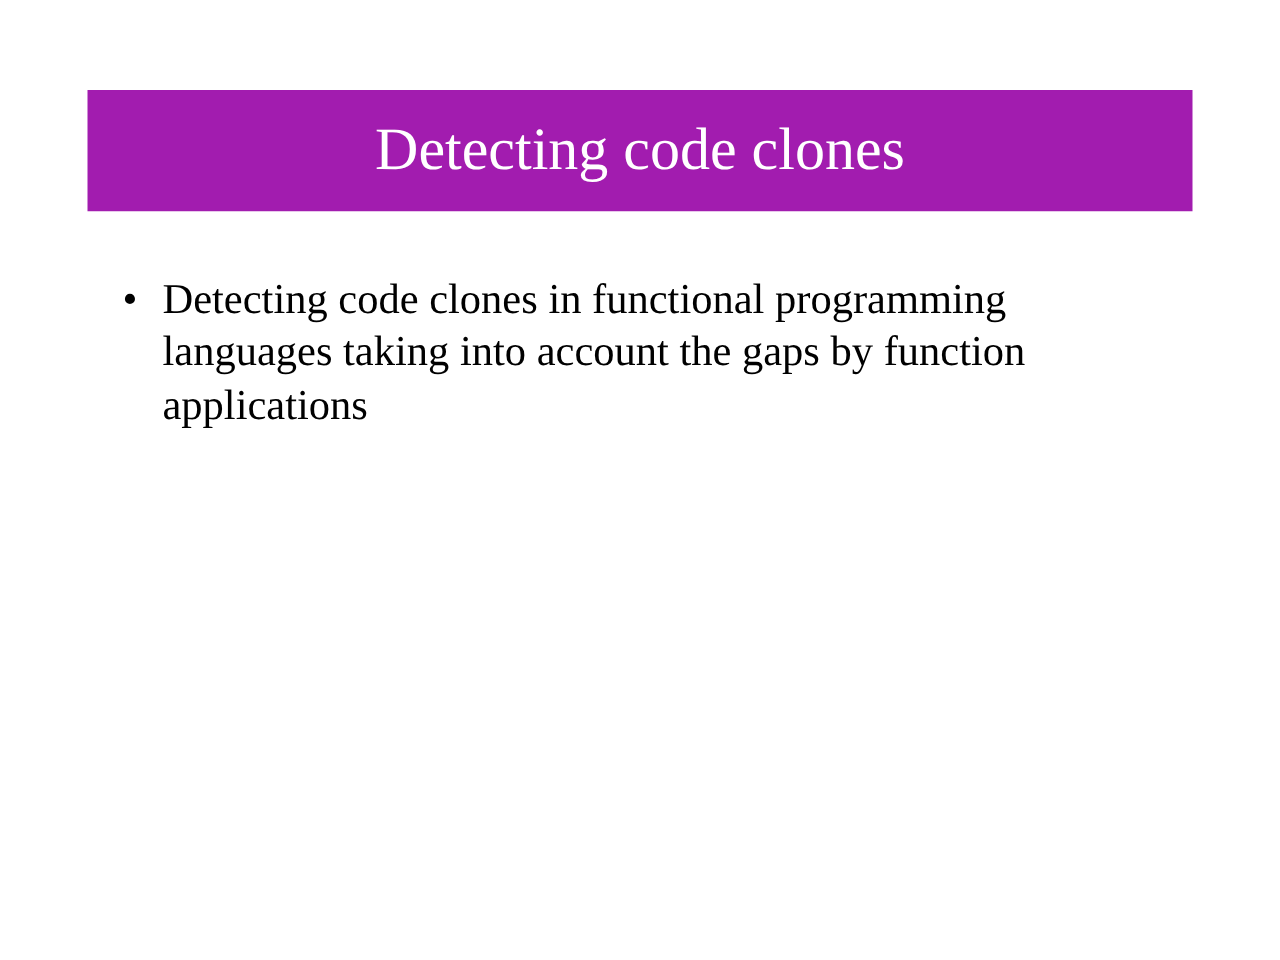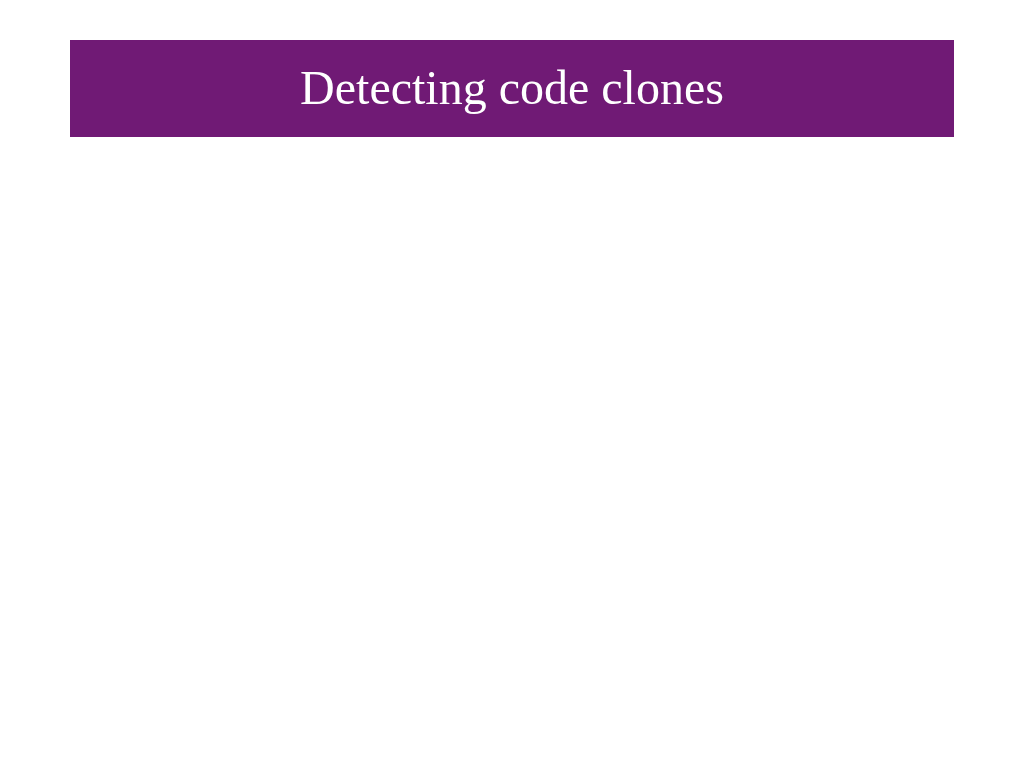--- a/index.html
+++ b/index.html
@@ -13,22 +13,22 @@
       background: #ffffff;
       font-family: "Times New Roman", Times, serif;
       overflow: hidden;
     }
     .slide {
       width: 100%;
       height: 100%;
       position: relative;
     }
     .title-bar {
-      background: #701a75;
-      margin: 40px 70px 0 70px;
+      background: #a21caf;
+      margin: 72px 70px 0 70px;
       padding: 22px 35px;
       text-align: center;
     }
     .title-text {
       color: #ffffff;
       font-size: 48px;
       font-weight: normal;
       line-height: 1.1;
     }
     .content {
@@ -60,15 +60,16 @@
   </style>
 </head>
 <body>
 
 <div class="slide">
   <div class="title-bar">
     <h1 class="title-text">Detecting code clones</h1>
   </div>
   <div class="content">
     <ul class="bullet-list">
+      <li class="bullet-item bullet-large">Detecting code clones in functional programming languages taking into account the gaps by function applications</li>
     </ul>
   </div>
 </div>
 
 </body></html>

